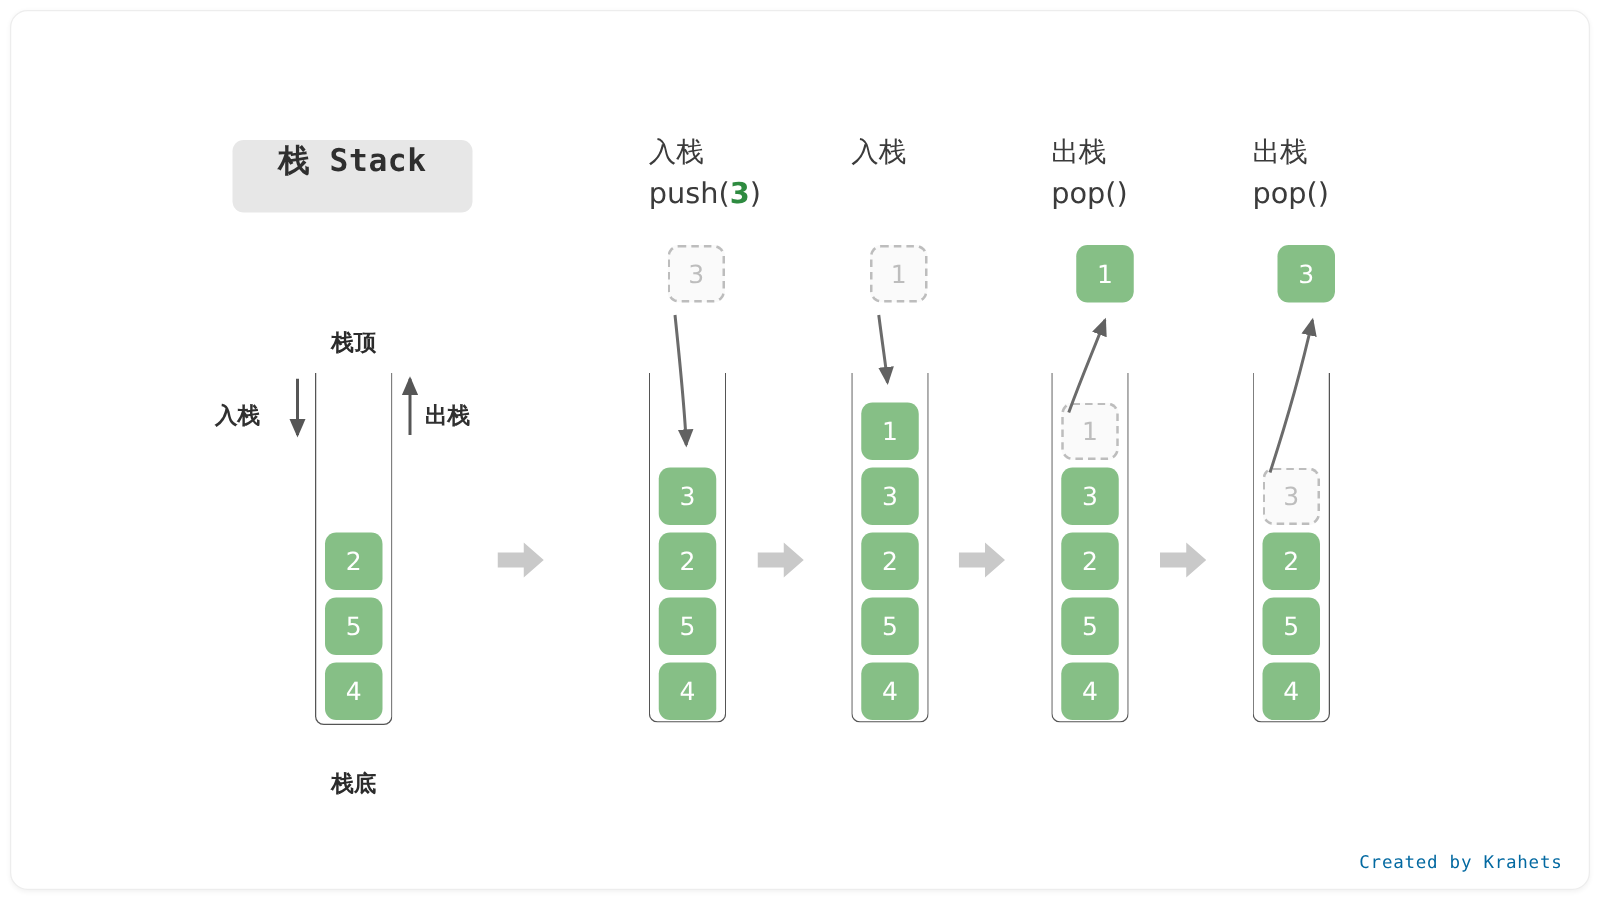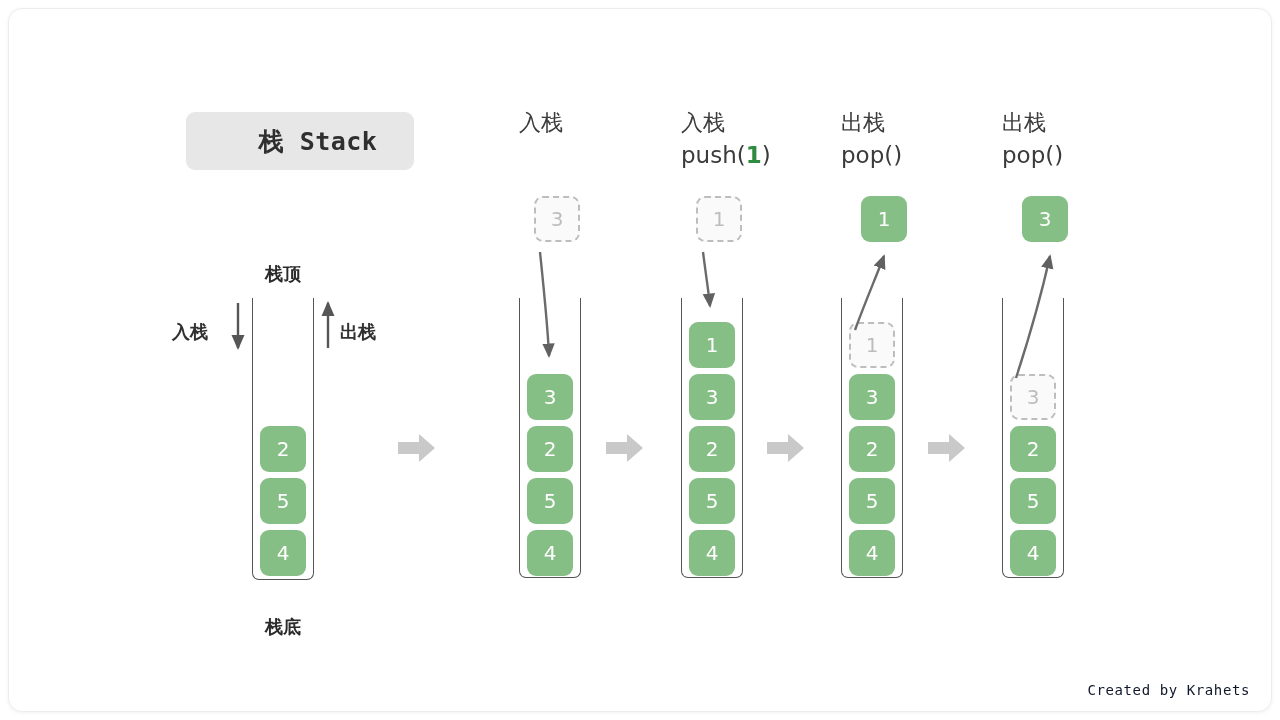--- a/index.html
+++ b/index.html
@@ -38,23 +38,22 @@
   
   .title-badge {
     position: absolute;
     left: 186px;
     top: 112px;
     width: 192px;
     height: 58px;
     background: #e7e7e7;
     border-radius: 9px;
     display: flex;
-    align-items: center;
+    align-items: flex-start;
     justify-content: center;
-    padding-left: 36px;
   }
   .title-badge .txt {
     font-family: "DejaVu Sans Mono", "Liberation Mono", monospace;
     font-size: 25px;
     font-weight: bold;
     color: #2f2f2f;
     letter-spacing: 0.5px;
   }
 
   
@@ -151,21 +150,21 @@
     pointer-events: none;
   }
 
   
   .footer {
     position: absolute;
     right: 30px;
     bottom: 22px;
     font-family: "DejaVu Sans Mono", "Liberation Mono", monospace;
     font-size: 14px;
-    color: #0f172a;
+    color: #0369a1;
     letter-spacing: 0.6px;
   }
 </style>
 </head>
 <body>
 
 <div id="canvas">
   <div class="card"></div>
 
   <div class="title-badge">
@@ -181,30 +180,30 @@
 
   <div id="base-cells">
       <div class="cell filled" style="left: 260px; top: 426px;">2</div>
       <div class="cell filled" style="left: 260px; top: 478px;">5</div>
       <div class="cell filled" style="left: 260px; top: 530px;">4</div>
     </div>
 
   <div id="columns-root">
       <div class="col-head" style="left: 519px; top: 108px;">
         <div class="line1">入栈</div>
+        <div class="line2"><span>push(</span><span class="num">3</span><span>)</span></div>
       </div>
       <div class="cell ghost" style="left: 534px; top: 196px;">3</div>
       <div class="stack-box" style="left: 519px; top: 298px; height: 280px;"></div>
       <div class="cell filled" style="left: 527px; top: 374px;">3</div>
       <div class="cell filled" style="left: 527px; top: 426px;">2</div>
       <div class="cell filled" style="left: 527px; top: 478px;">5</div>
       <div class="cell filled" style="left: 527px; top: 530px;">4</div>
       <div class="col-head" style="left: 681px; top: 108px;">
         <div class="line1">入栈</div>
-        <div class="line2"><span>push(</span><span class="num">1</span><span>)</span></div>
       </div>
       <div class="cell ghost" style="left: 696px; top: 196px;">1</div>
       <div class="stack-box" style="left: 681px; top: 298px; height: 280px;"></div>
       <div class="cell filled" style="left: 689px; top: 322px;">1</div>
       <div class="cell filled" style="left: 689px; top: 374px;">3</div>
       <div class="cell filled" style="left: 689px; top: 426px;">2</div>
       <div class="cell filled" style="left: 689px; top: 478px;">5</div>
       <div class="cell filled" style="left: 689px; top: 530px;">4</div>
       <div class="col-head" style="left: 841px; top: 108px;">
         <div class="line1">出栈</div>

